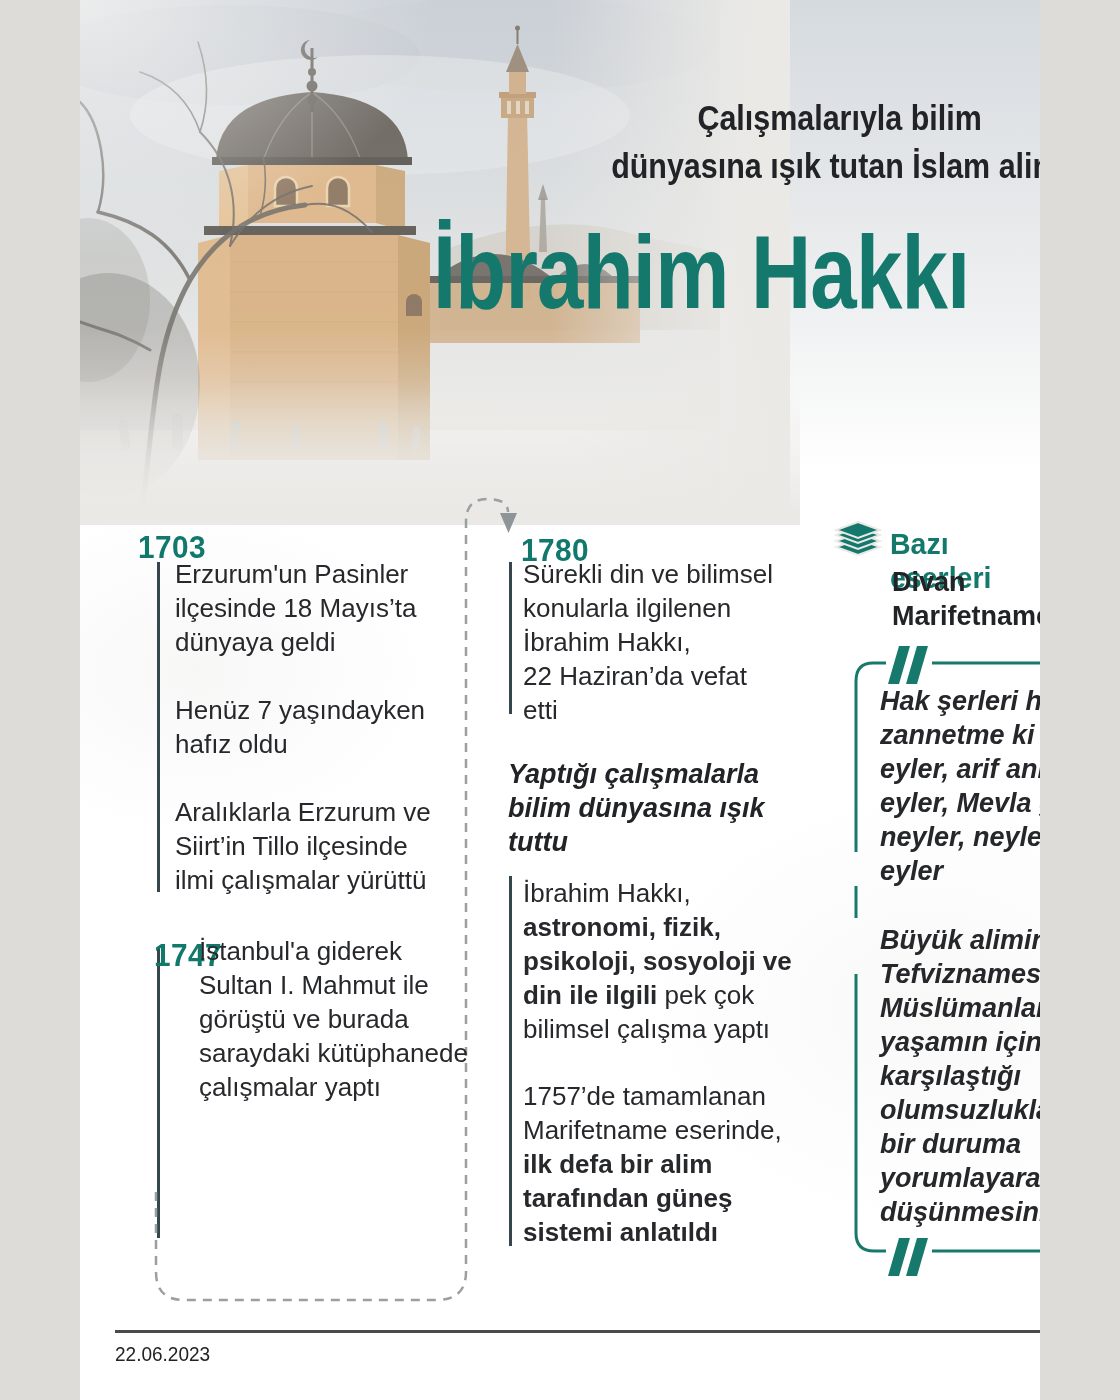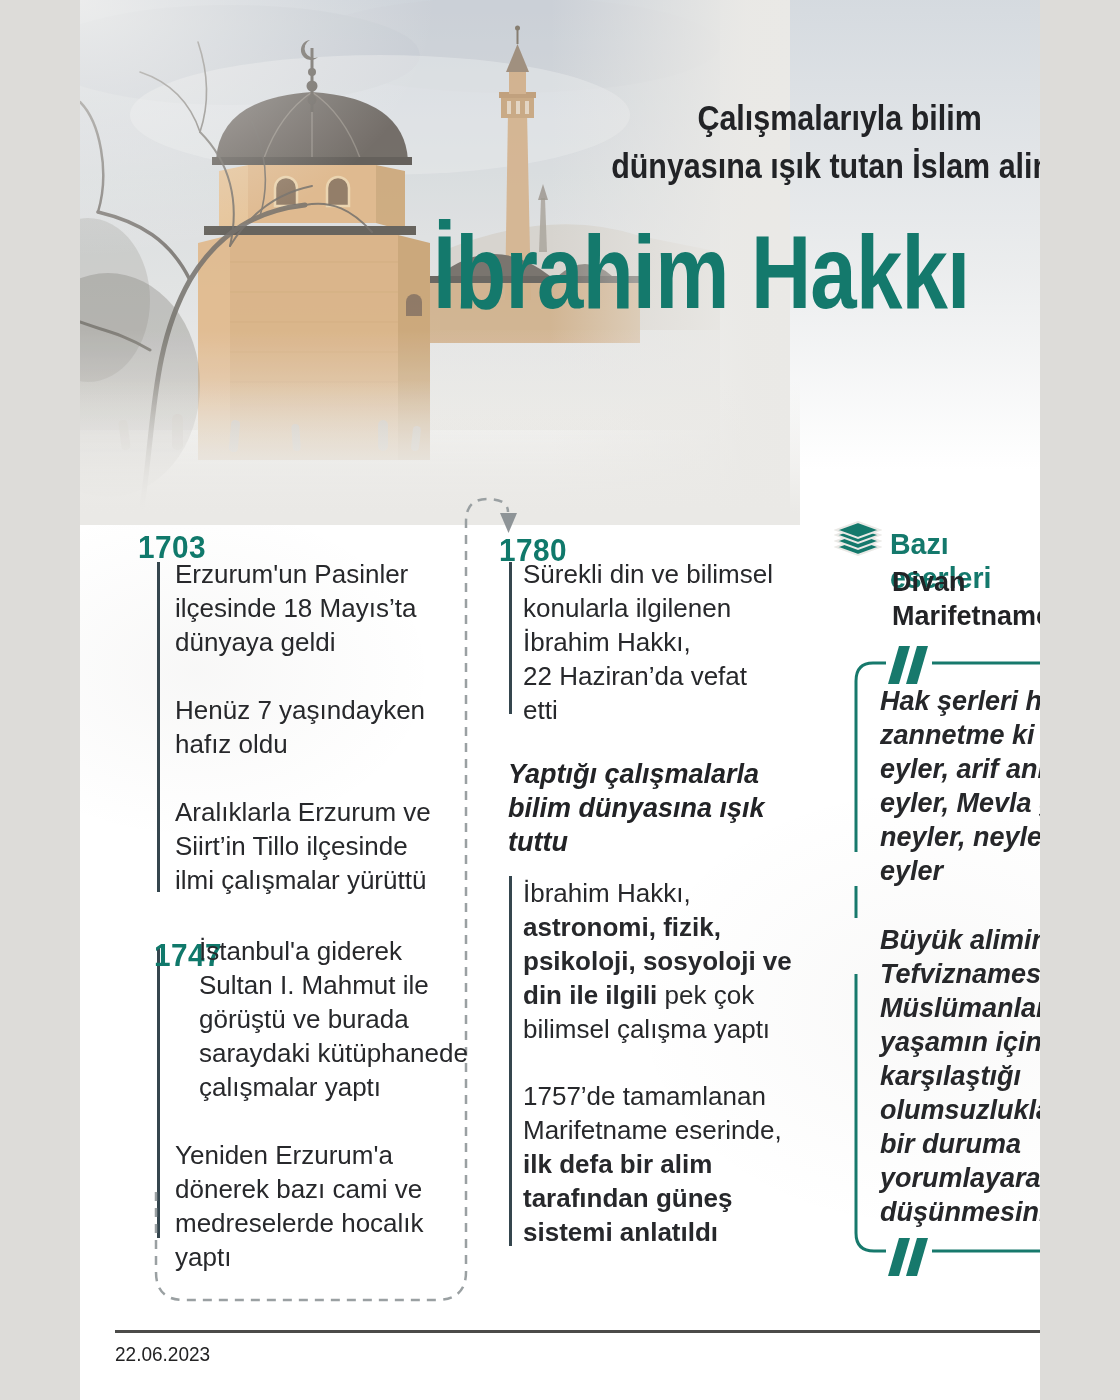--- a/index.html
+++ b/index.html
@@ -187,26 +187,22 @@
   <div class="para" style="left:95px;top:795px;">Aralıklarla Erzurum ve
 Siirt’in Tillo ilçesinde
 ilmi çalışmalar yürüttü</div>
 
   <div class="year" style="left:74px;top:907px;margin-top:32px;"><span>1747</span></div>
   <div class="para" style="left:95px;top:934px;margin-left:24px;">İstanbul'a giderek
 Sultan I. Mahmut ile
 görüştü ve burada
 saraydaki kütüphanede
 çalışmalar yaptı</div>
-  <div class="para" style="left:95px;top:1138px;">Yeniden Erzurum'a
-dönerek bazı cami ve
-medreselerde hocalık
-yaptı</div>
-
-  <div class="year" style="left:419px;top:534px;text-align:right;"><span>1780</span></div>
+
+  <div class="year" style="left:441px;top:534px;text-align:right;"><span>1780</span></div>
   <div class="para" style="left:443px;top:557px;">Sürekli din ve bilimsel
 konularla ilgilenen
 İbrahim Hakkı,
 22 Haziran’da vefat
 etti</div>
 
   <div class="midhead">Yaptığı çalışmalarla
 bilim dünyasına ışık
 tuttu</div>
 

